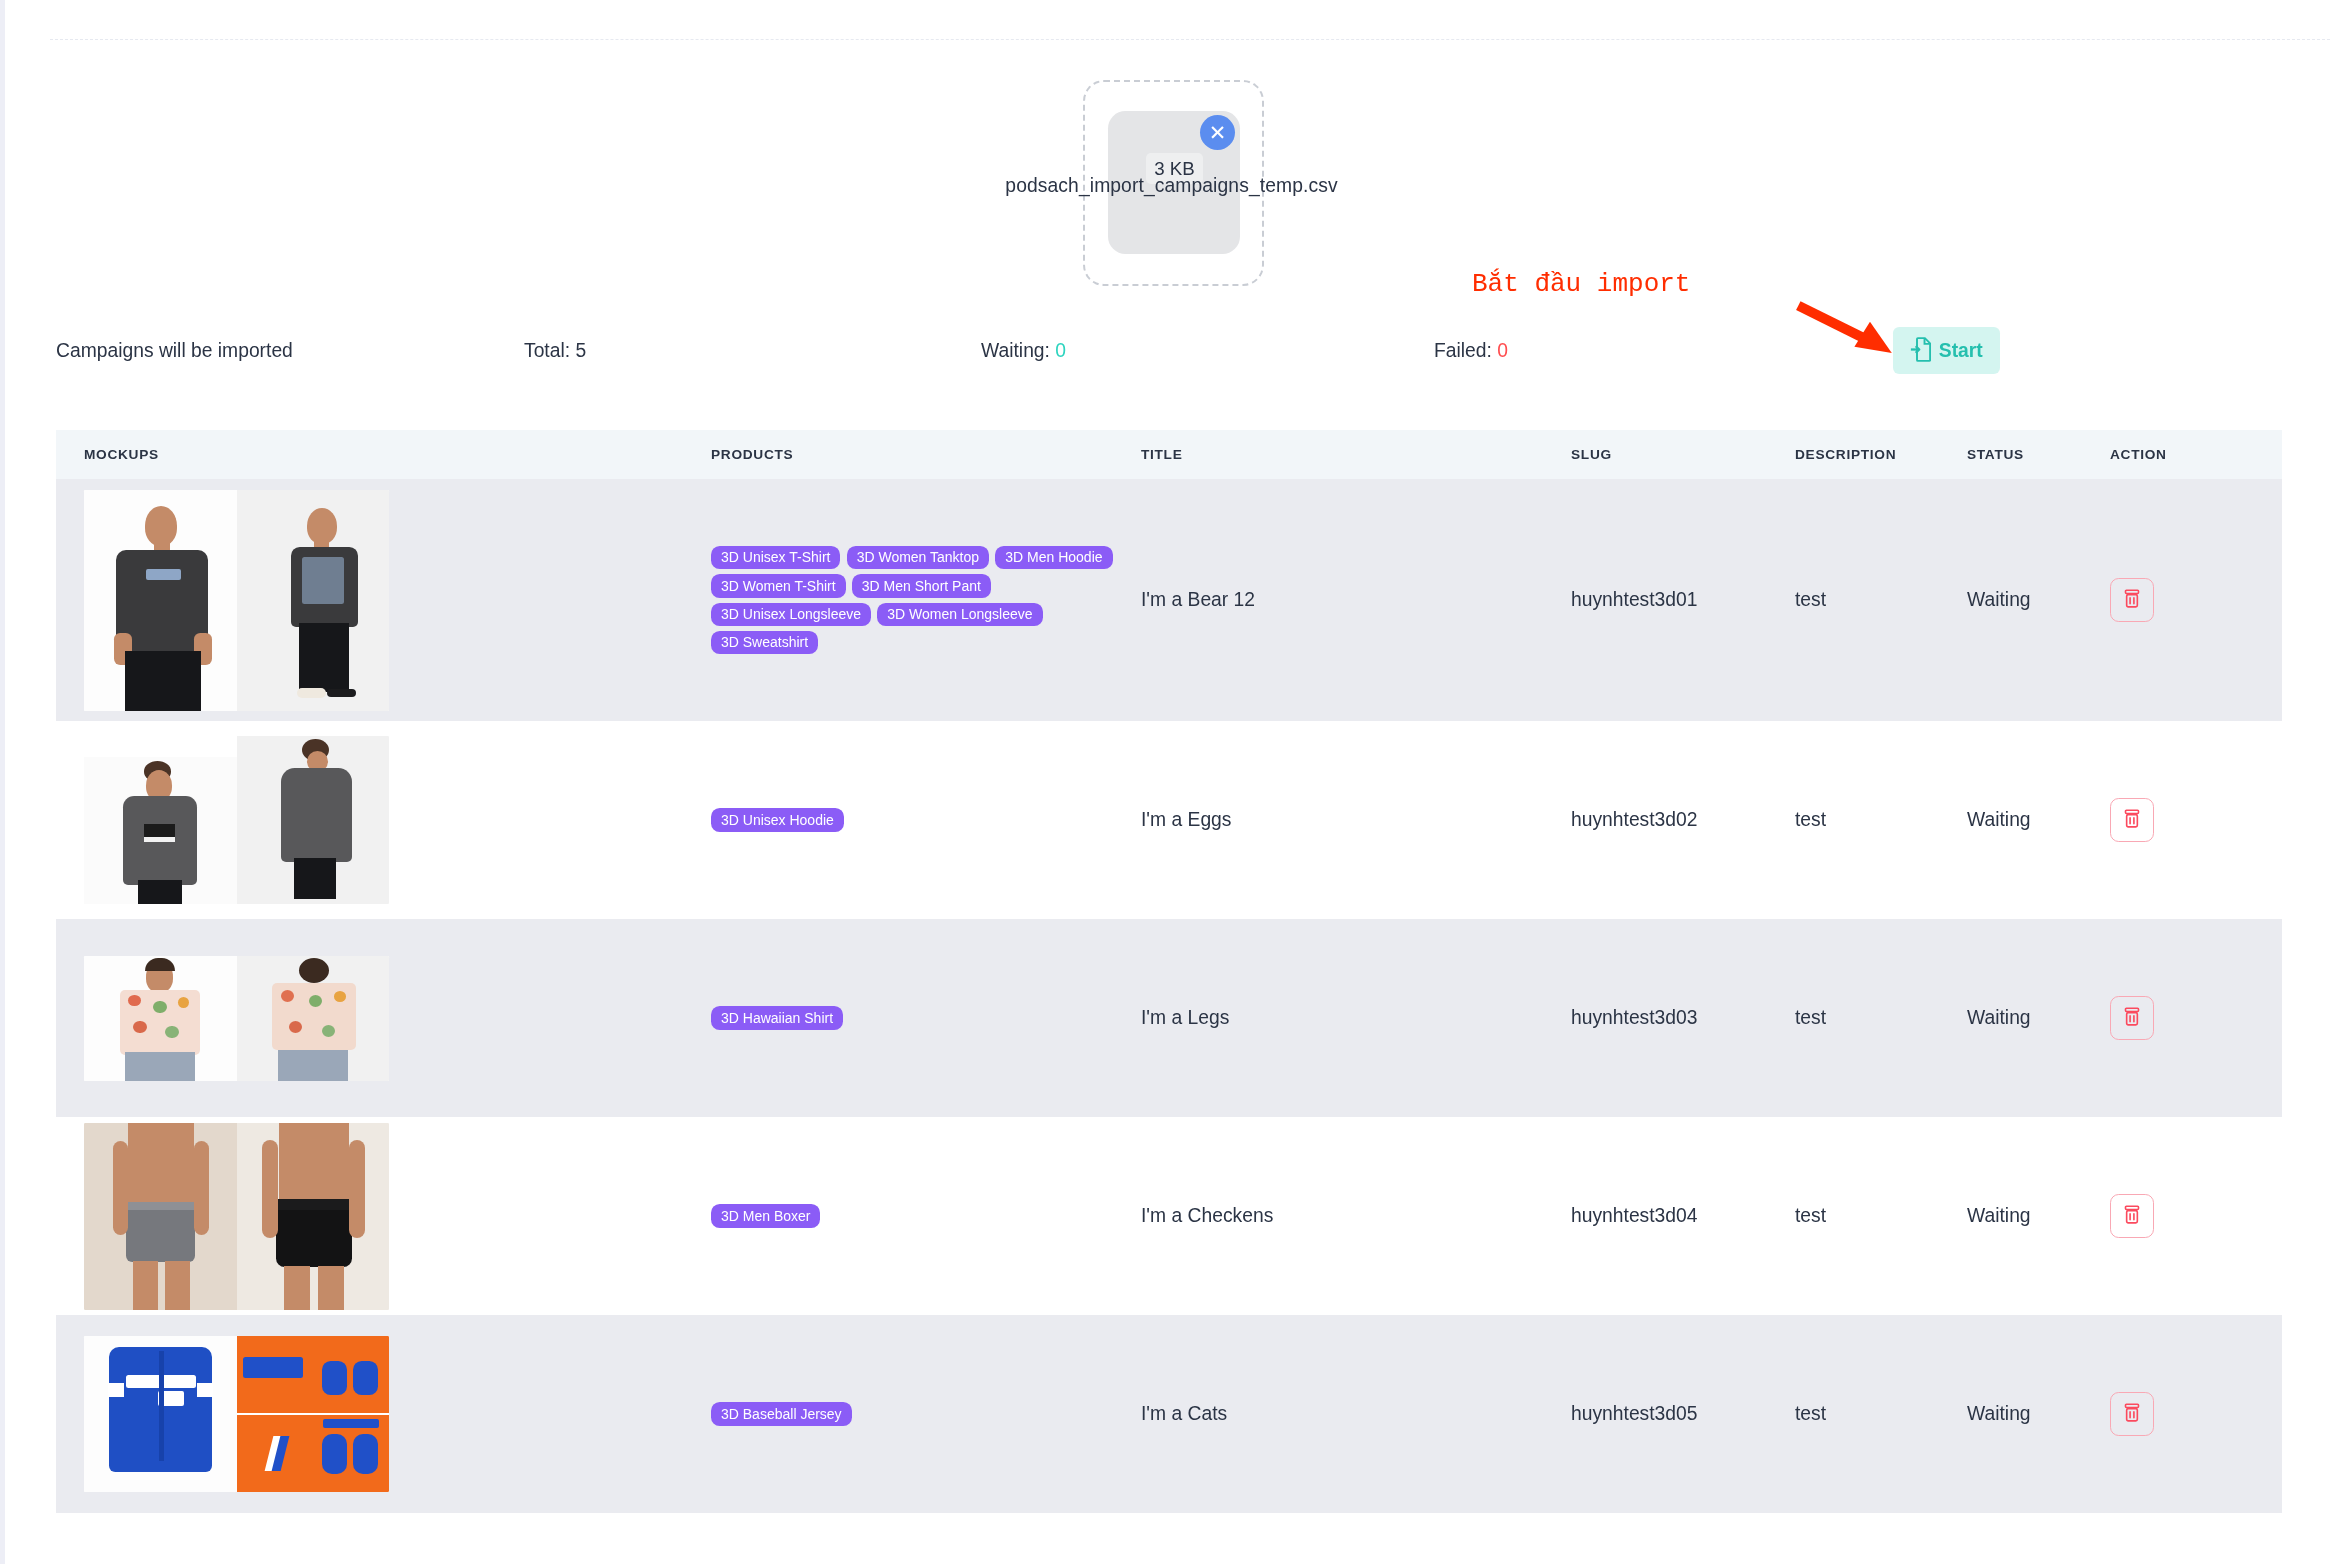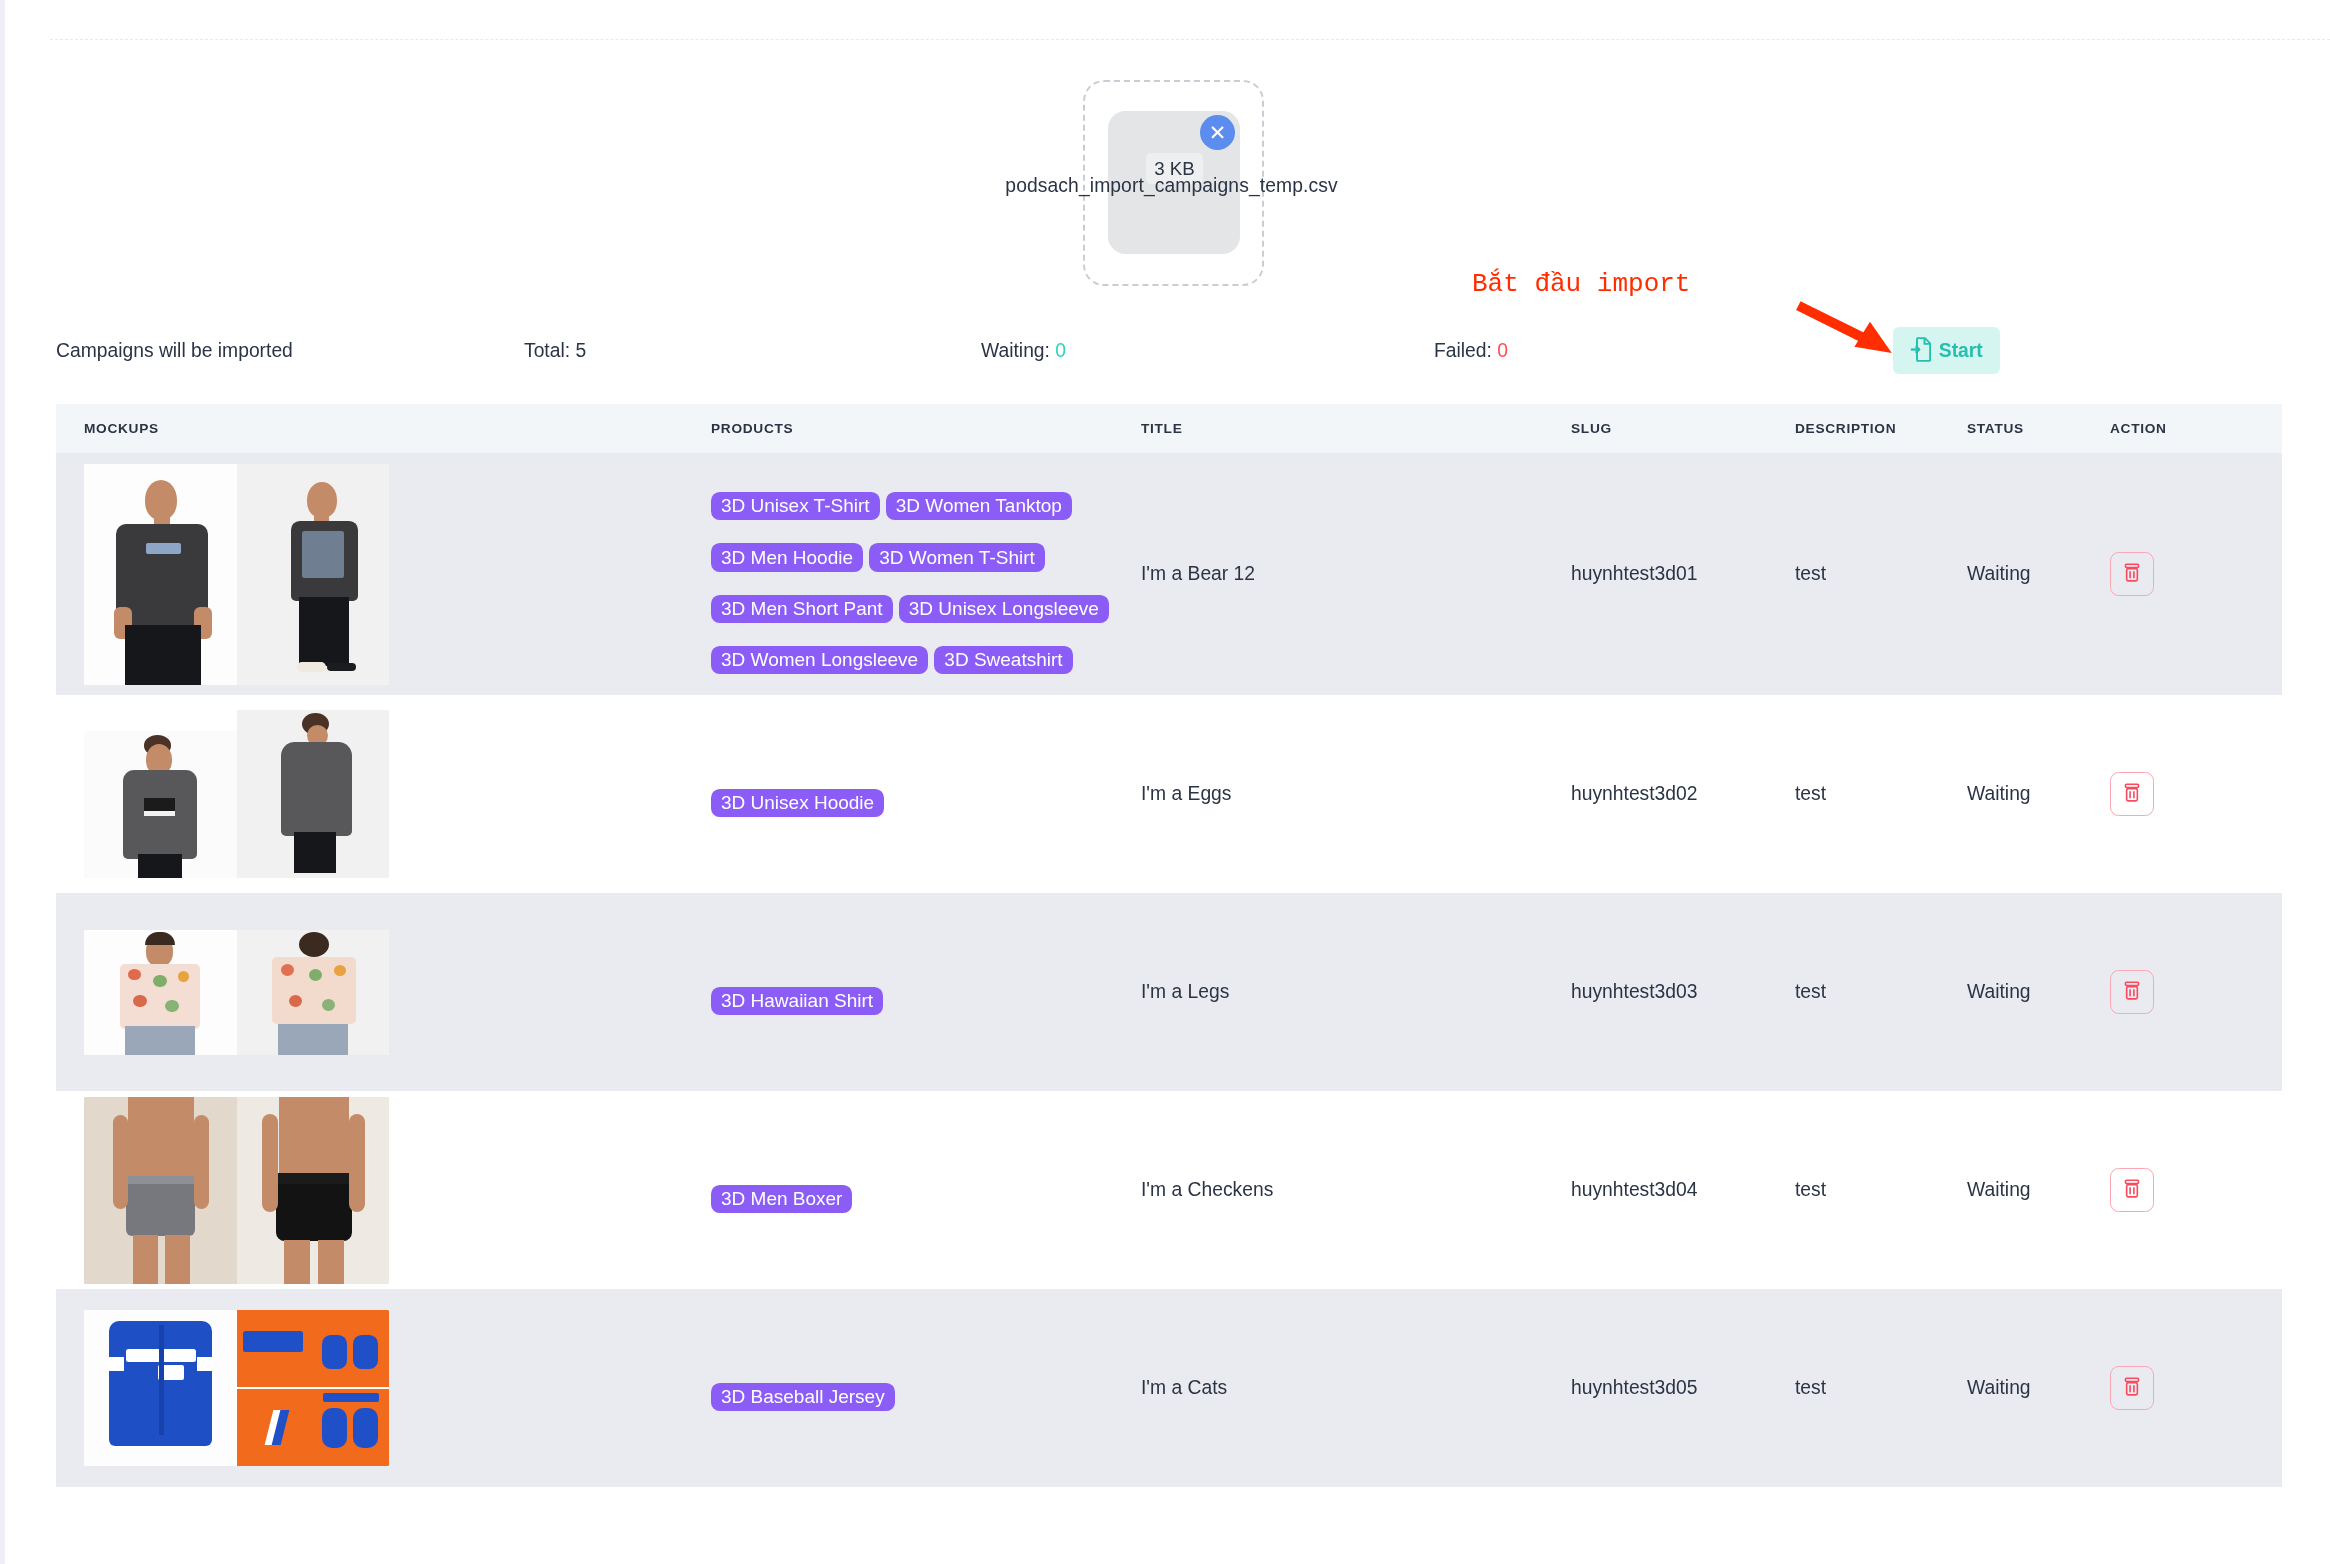--- a/index.html
+++ b/index.html
@@ -119,21 +119,21 @@
     font-size: 26px;
     white-space: nowrap;
   }
   .anno-1 { left: 1472px; top: 269px; }
   .anno-2 { left: 1576px; top: 478px; }
   .arrow-svg { position: absolute; left: 0; top: 0; pointer-events: none; }
 
   
   .table {
     position: absolute;
-    left: 56px; top: 404px;
+    left: 56px; top: 430px;
     width: 2226px;
   }
   .thead {
     display: flex;
     align-items: center;
     height: 49px;
     background: #f2f6f9;
   }
   .th {
     font-size: 13.7px;
@@ -178,27 +178,26 @@
   .tags {
     width: 430px;
     display: flex;
     flex-wrap: wrap;
     gap: 5px 6.2px;
     align-content: center;
   }
   .tag {
     background: #8b5cf6;
     color: #ffffff;
-    font-size: 19px;
+    font-size: 14px;
     border-radius: 8.7px;
     padding: 4.4px 10px 5px;
     white-space: nowrap;
     line-height: 1;
     cursor: pointer;
-    margin-top: 18px;
   }
 
   .del-btn {
     width: 44px; height: 44px;
     border: 1.2px solid #f9a8b4;
     border-radius: 8.7px;
     background: transparent;
     display: flex;
     align-items: center;
     justify-content: center;

